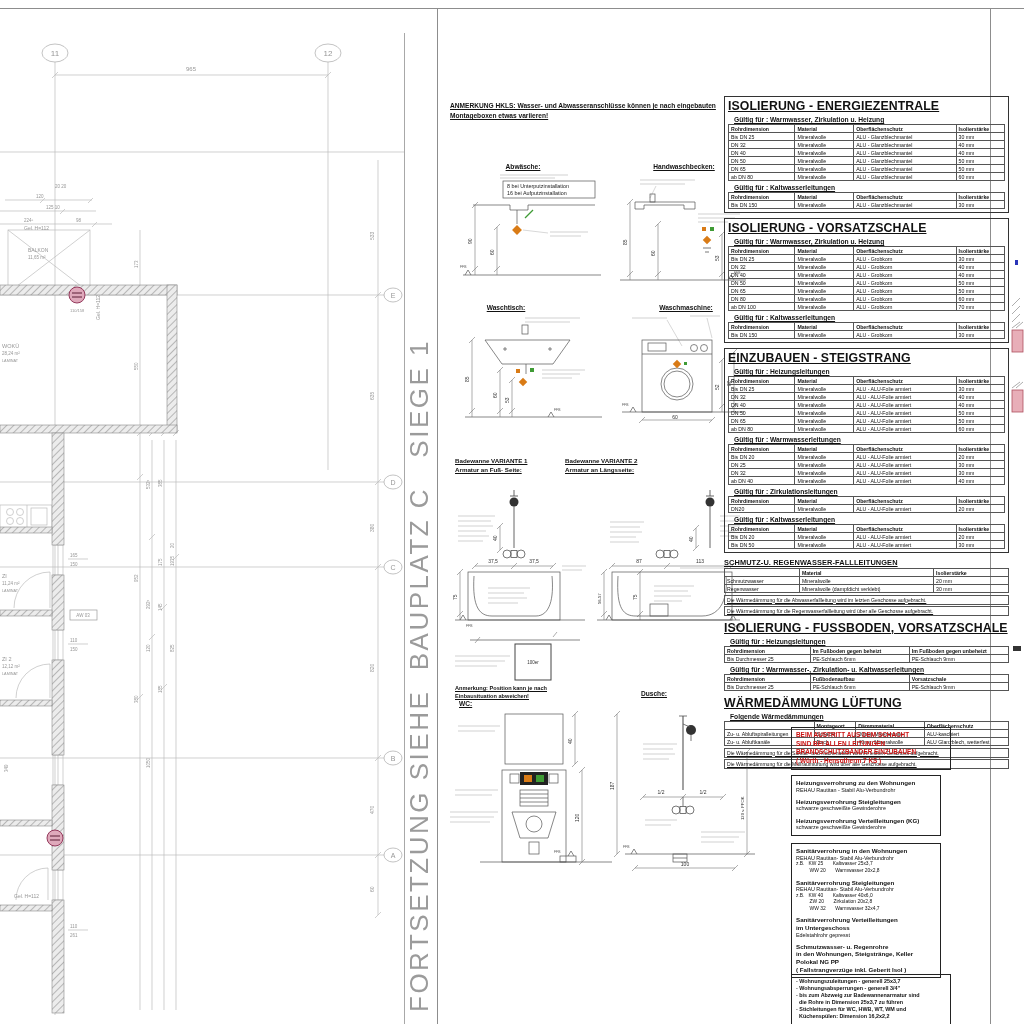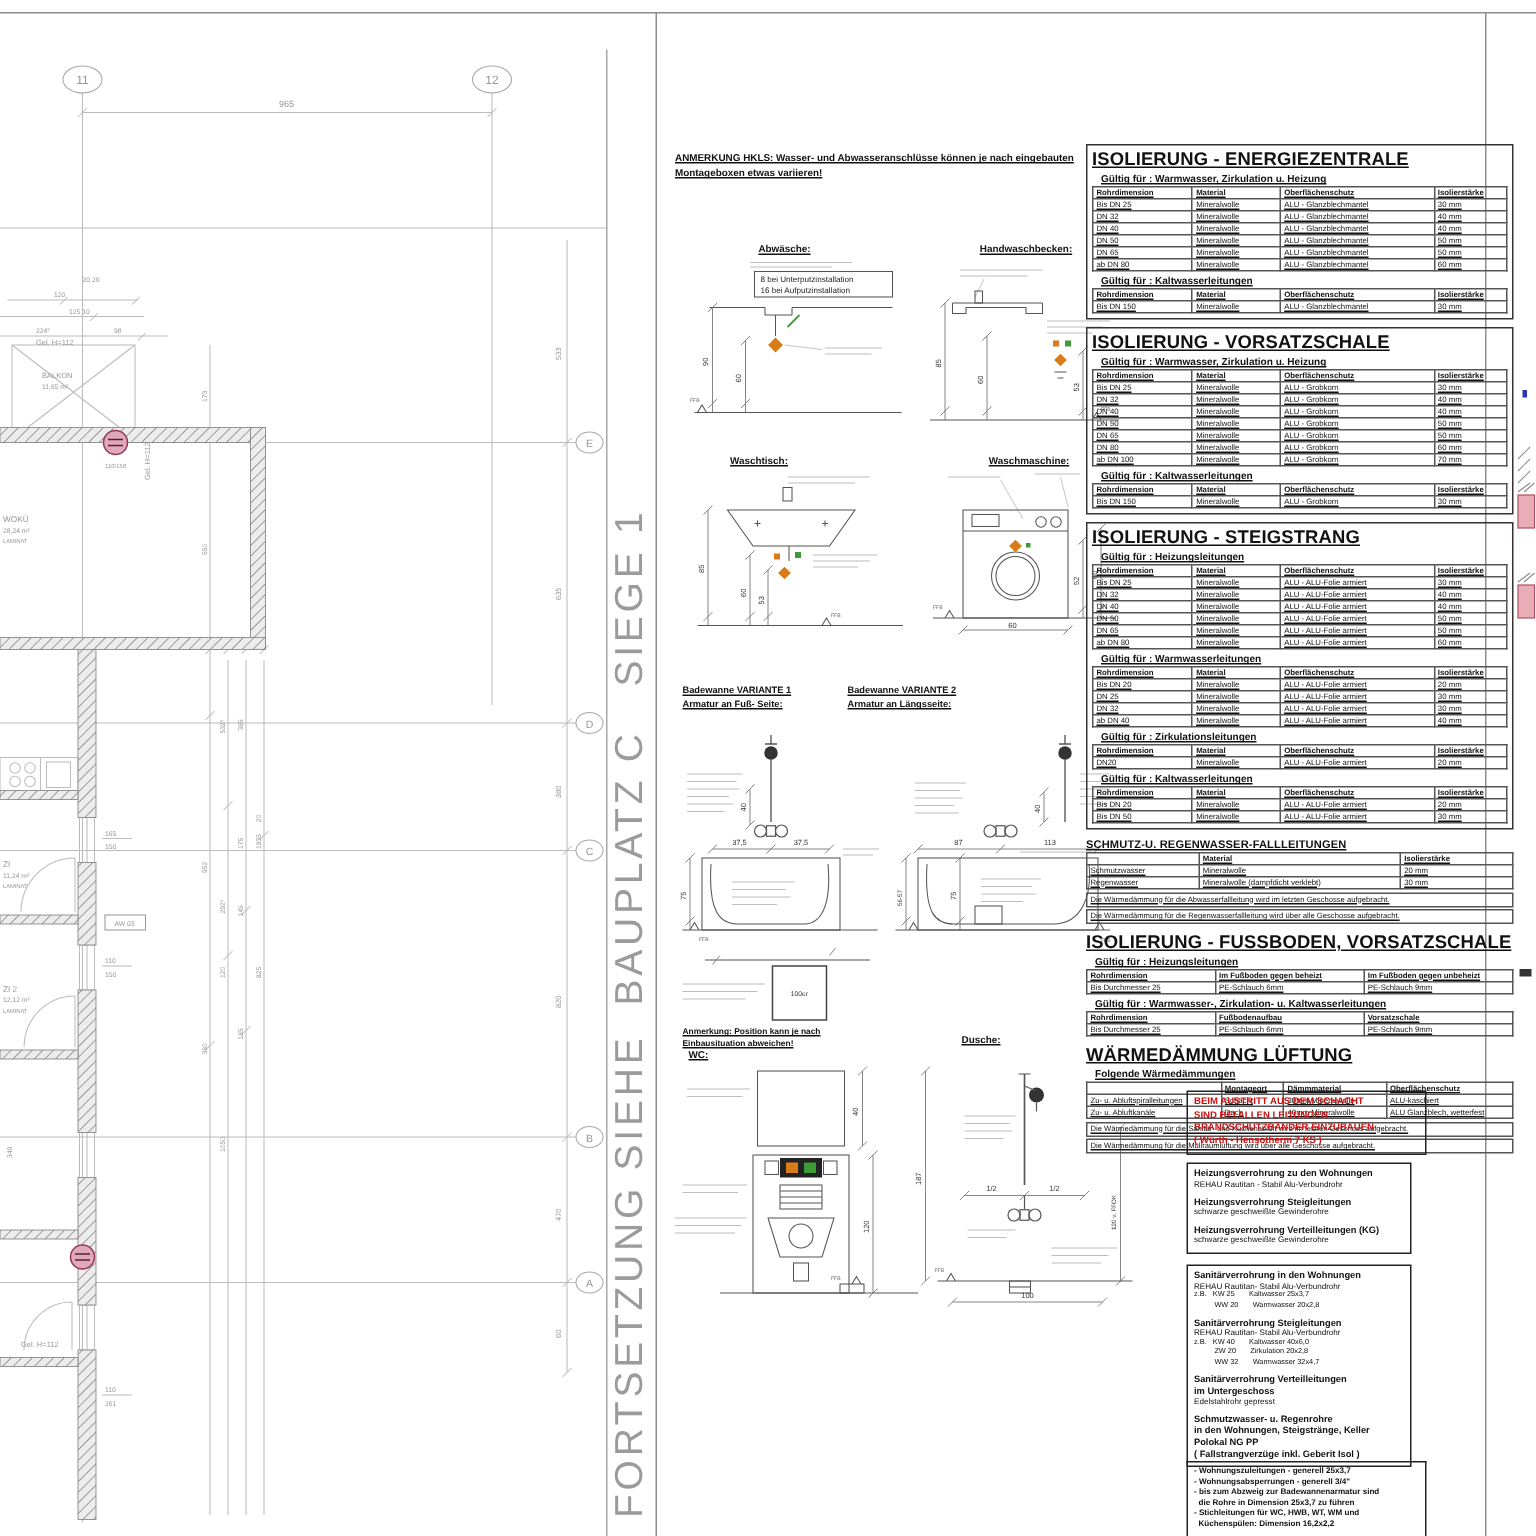--- a/index.html
+++ b/index.html
@@ -708,21 +708,21 @@
                 <td>30 mm</td>
                 </tr>
 
             </tbody>
           </table>
           </div>
 
       </div>
 
       <div class="tbl">
-        <div class="tbl-title">ISOLIERUNG - STEIGSTRANG</div>
+        <div class="tbl-title">EINZUBAUEN - STEIGSTRANG</div>
 
           <div class="sec">
             <div class="sec-sub">Gültig für : Heizungsleitungen</div>
             <table>
               <tbody>
               <tr>
                 <th>Rohrdimension</th>
                 <th>Material</th>
                 <th>Oberflächenschutz</th>
                 <th>Isolierstärke</th>

